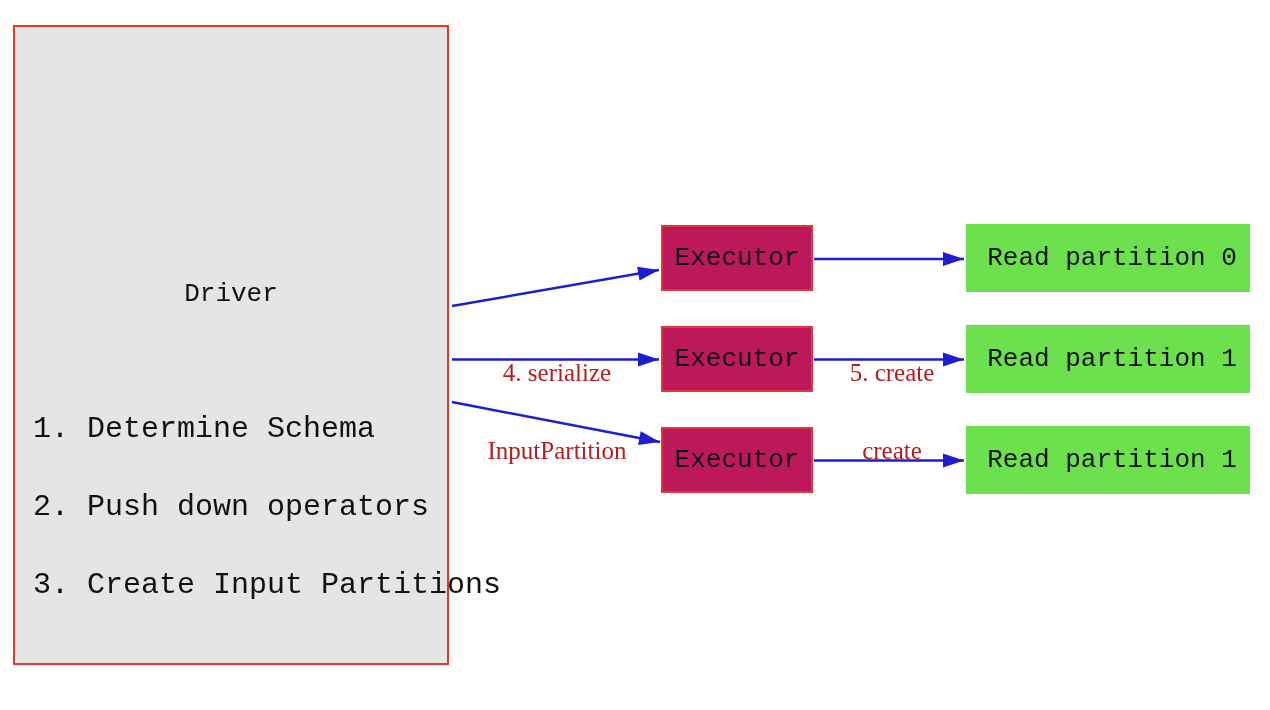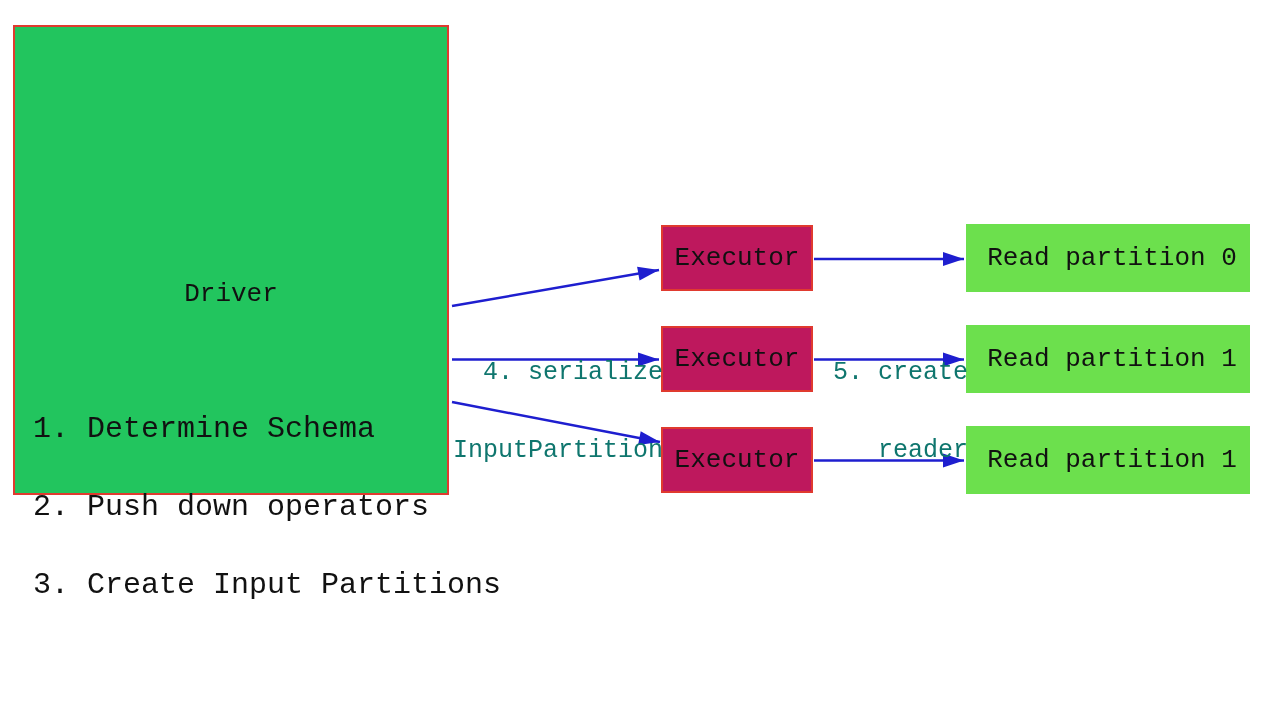--- a/index.html
+++ b/index.html
@@ -14,24 +14,24 @@
   }
   .arrows-layer {
     position: absolute;
     left: 0; top: 0;
     width: 1270px; height: 710px;
     pointer-events: none;
   }
   .driver-box {
     position: absolute;
     left: 13px; top: 25px;
-    width: 436px; height: 470px;
+    width: 436px; height: 640px;
     border: 2px solid #e03a2f;
     box-sizing: border-box;
-    background: #22c55e;
+    background: #e5e5e5;
   }
   .driver-title {
     position: absolute;
     left: 0; top: 252px;
     width: 100%;
     text-align: center;
     font-size: 26px;
     letter-spacing: 0;
     white-space: pre;
   }
@@ -65,25 +65,25 @@
     width: 284px; height: 68px;
     background: #6ce04d;
     border: none;
     padding-left: 8px;
   }
   .partition.row-0 { top: 224px; }
   .partition.row-1 { top: 325px; }
   .partition.row-2 { top: 426px; }
   .edge-label {
     position: absolute;
-    font-family: Liberation Mono, monospace;
+    font-family: Liberation Serif, serif;
     font-size: 25px;
     line-height: 26px;
-    text-align: right;
-    color: #0f766e;
+    text-align: center;
+    color: #b91c1c;
     white-space: pre;
   }
   .edge-label.serialize { left: 451px; top: 308px; width: 212px; }
   .edge-label.create-reader { left: 816px; top: 308px; width: 152px; }
 </style>
 </head>
 <body>
 
 <div class="canvas">
 
@@ -131,16 +131,16 @@
   <div class="node partition row-2">
     <span>Read partition 1</span>
   </div>
 
   <div class="edge-label serialize">
     <div>4. serialize</div>
     <div>InputPartition</div>
   </div>
   <div class="edge-label create-reader">
     <div>5. create</div>
-    <div>reader</div>
+    <div>create</div>
   </div>
 
 </div>
 
 </body></html>

